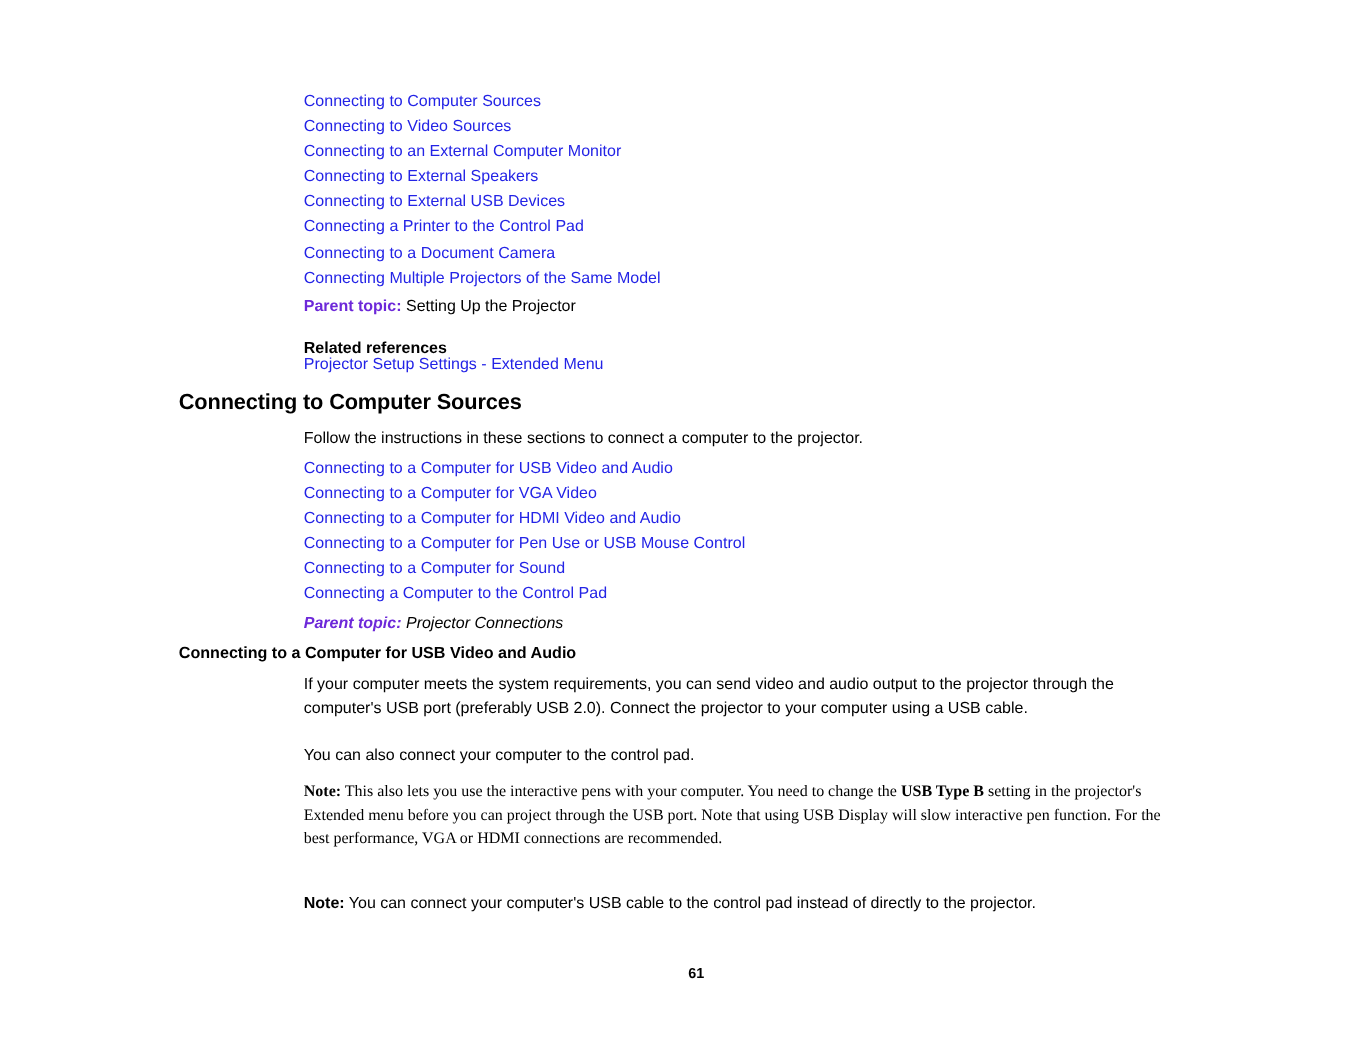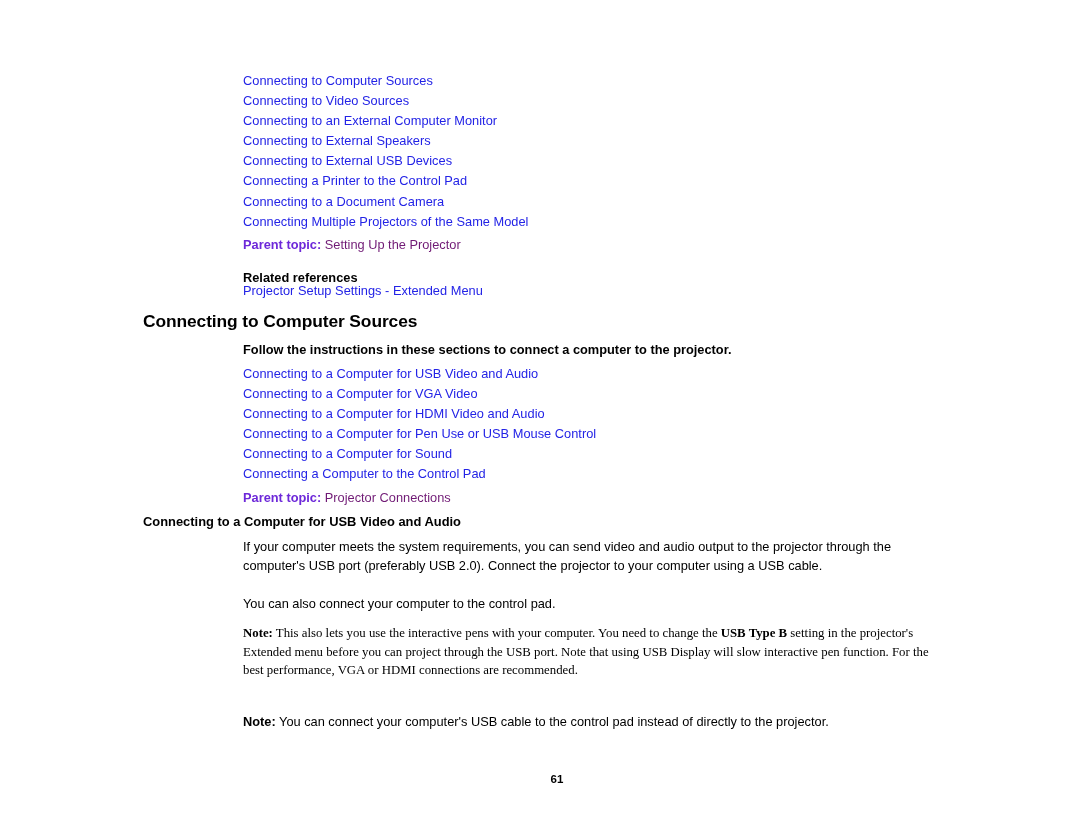--- a/index.html
+++ b/index.html
@@ -41,21 +41,21 @@
     left: 243px;
     font-size: 12.8px;
     line-height: 16px;
     white-space: nowrap;
   }
   .kv-line .lbl {
     font-weight: bold;
     color: #6d28d9;
   }
   .kv-line .val {
-    color: #701a75;
+    color: #000000;
   }
 
   .section-label {
     position: absolute;
     left: 243px;
     font-size: 12.8px;
     font-weight: bold;
     line-height: 16px;
     white-space: nowrap;
   }
@@ -127,32 +127,32 @@
     <span class="val">Setting Up the Projector</span>
   </div>
 
   <div class="section-label" style="top:270px;">Related references</div>
   <div class="link-list" style="top:281px;">
     <div class="doc-link">Projector Setup Settings - Extended Menu</div>
   </div>
 
   <h1 class="doc-h1" style="top:311px;">Connecting to Computer Sources</h1>
 
-  <p class="body-para" style="top:341px;font-weight:bold;">Follow the instructions in these sections to connect a computer to the projector.</p>
+  <p class="body-para" style="top:341px;">Follow the instructions in these sections to connect a computer to the projector.</p>
 
   <div class="link-list" style="top:364px;">
     <div class="doc-link">Connecting to a Computer for USB Video and Audio</div>
     <div class="doc-link">Connecting to a Computer for VGA Video</div>
     <div class="doc-link">Connecting to a Computer for HDMI Video and Audio</div>
     <div class="doc-link">Connecting to a Computer for Pen Use or USB Mouse Control</div>
     <div class="doc-link">Connecting to a Computer for Sound</div>
     <div class="doc-link">Connecting a Computer to the Control Pad</div>
   </div>
 
-  <div class="kv-line" style="top:490px;">
+  <div class="kv-line" style="top:490px;font-style:italic;">
     <span class="lbl">Parent topic:</span>
     <span class="val">Projector Connections</span>
   </div>
 
   <h2 class="doc-h2" style="top:514px;">Connecting to a Computer for USB Video and Audio</h2>
 
   <p class="body-para" style="top:538px;">If your computer meets the system requirements, you can send video and audio output to the projector through the computer's USB port (preferably USB 2.0). Connect the projector to your computer using a USB cable.</p>
 
   <p class="body-para" style="top:595px;">You can also connect your computer to the control pad.</p>
 

